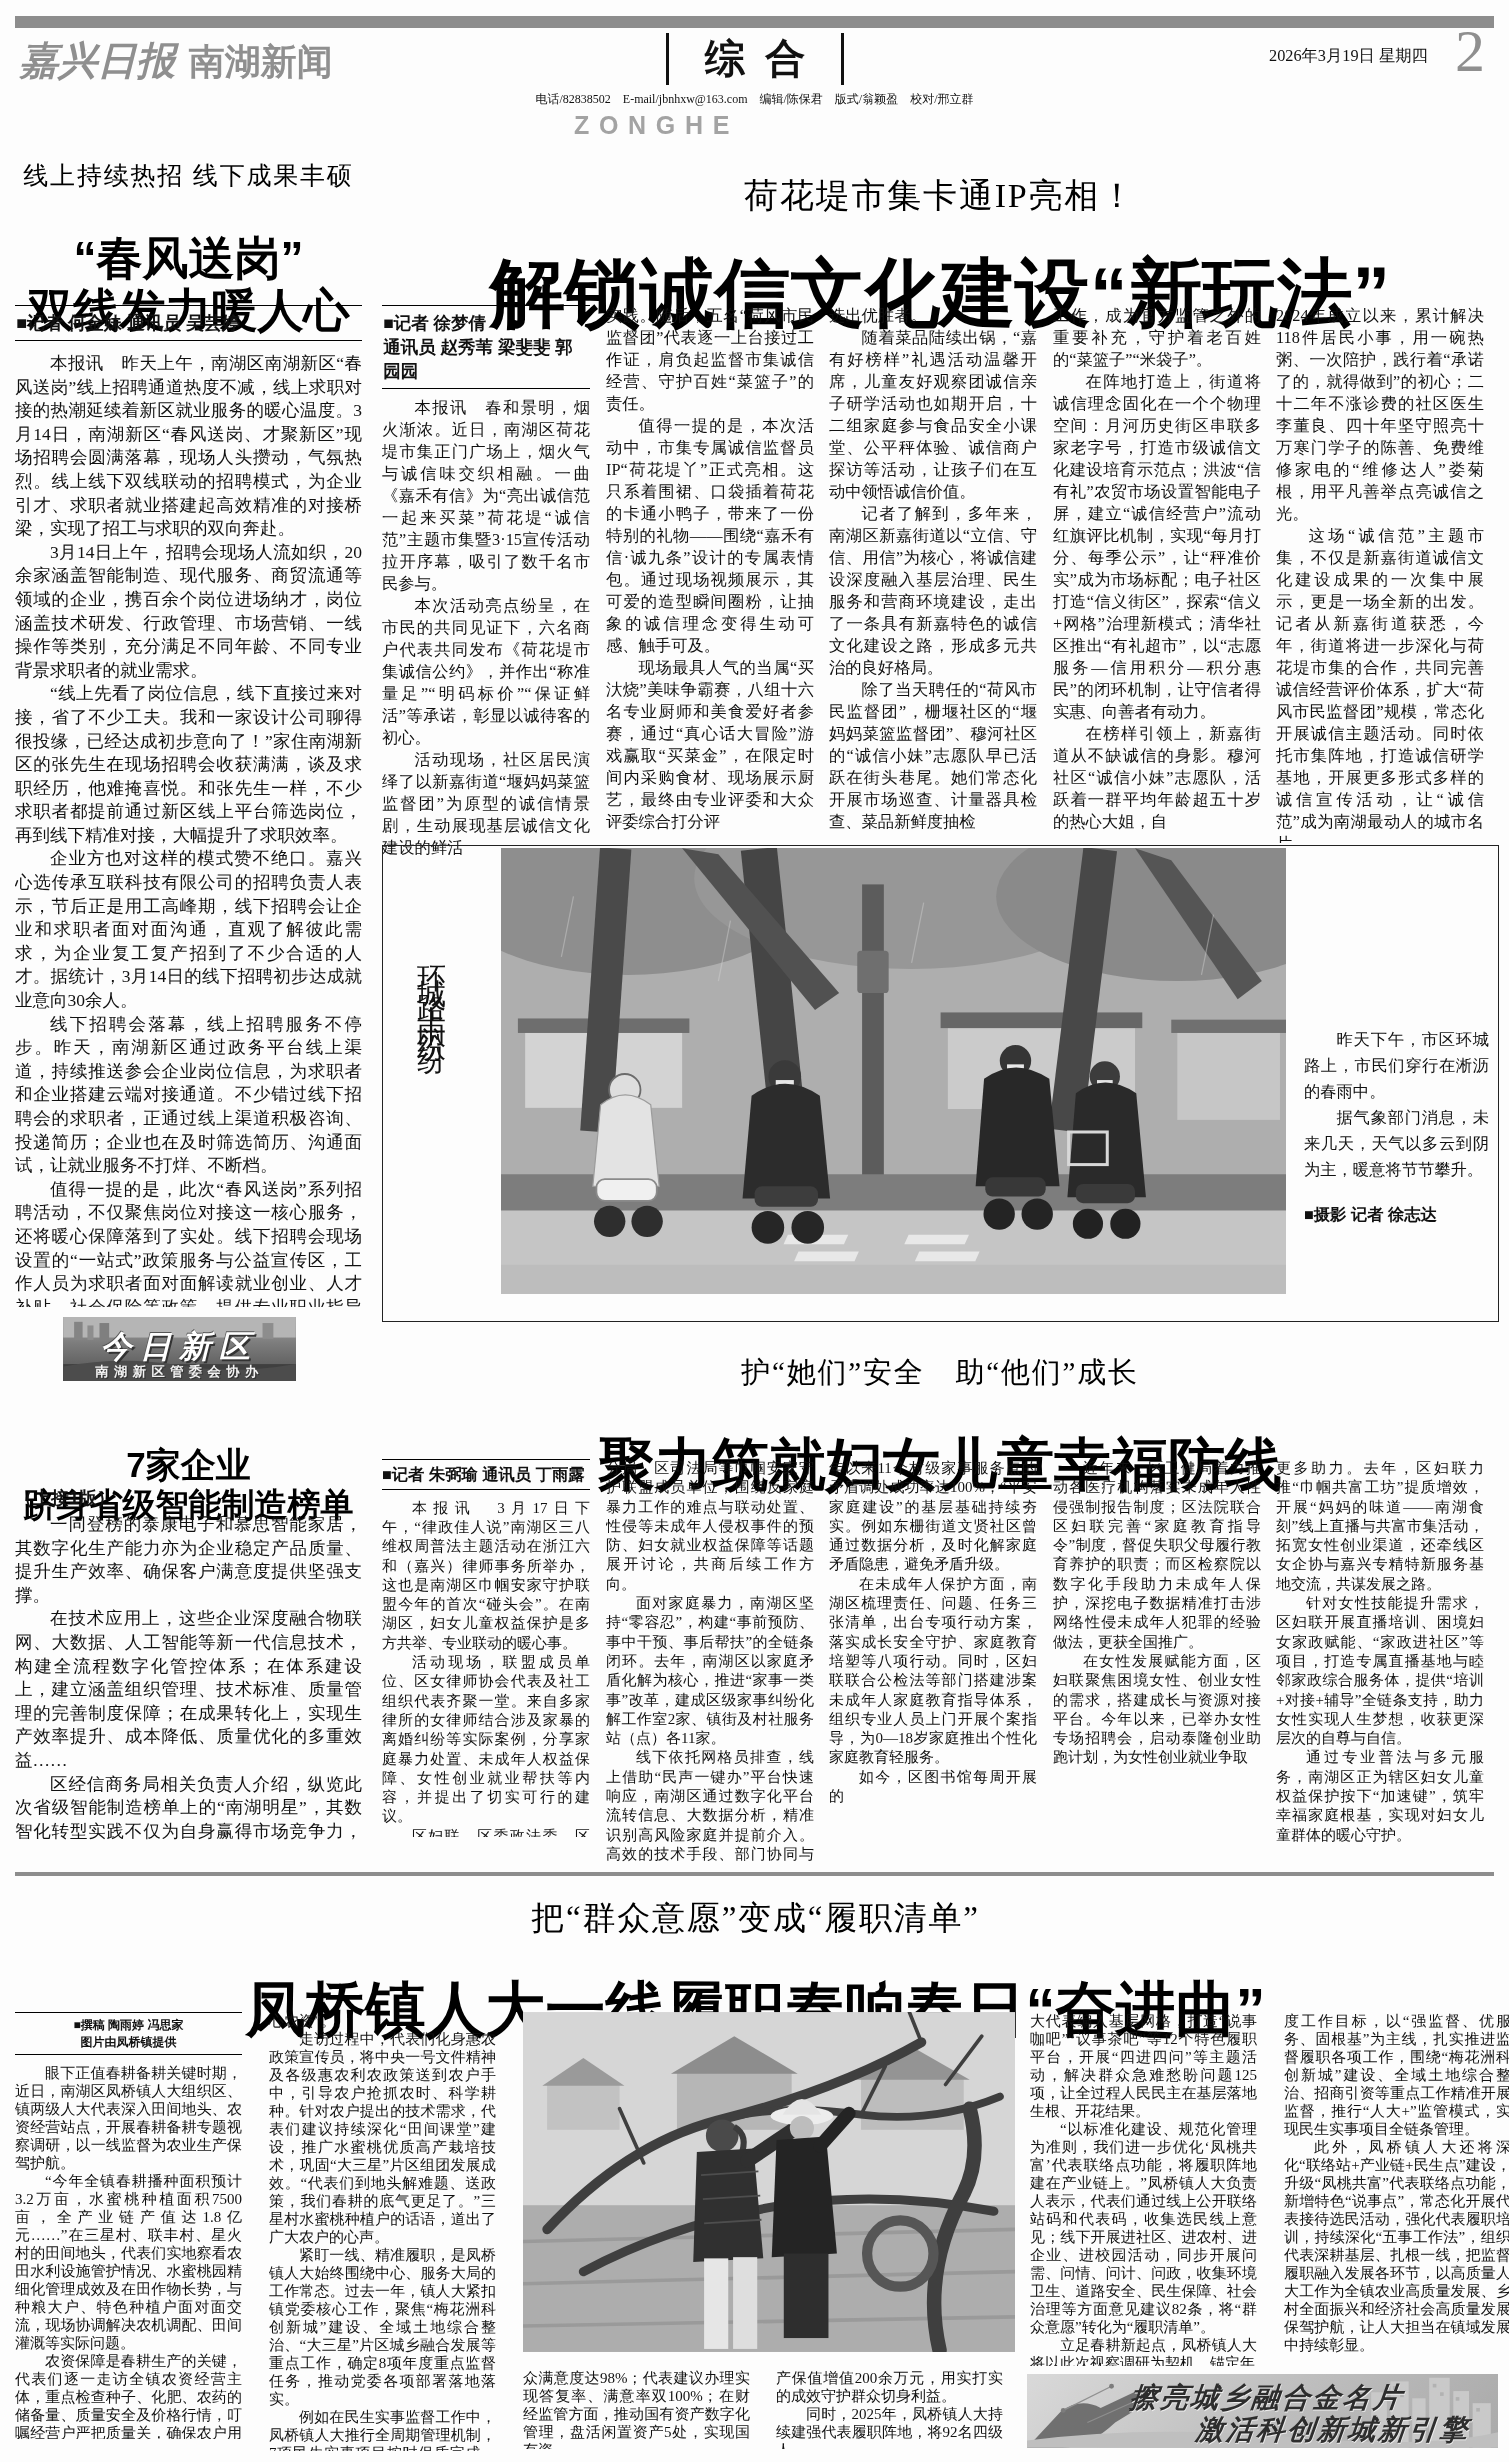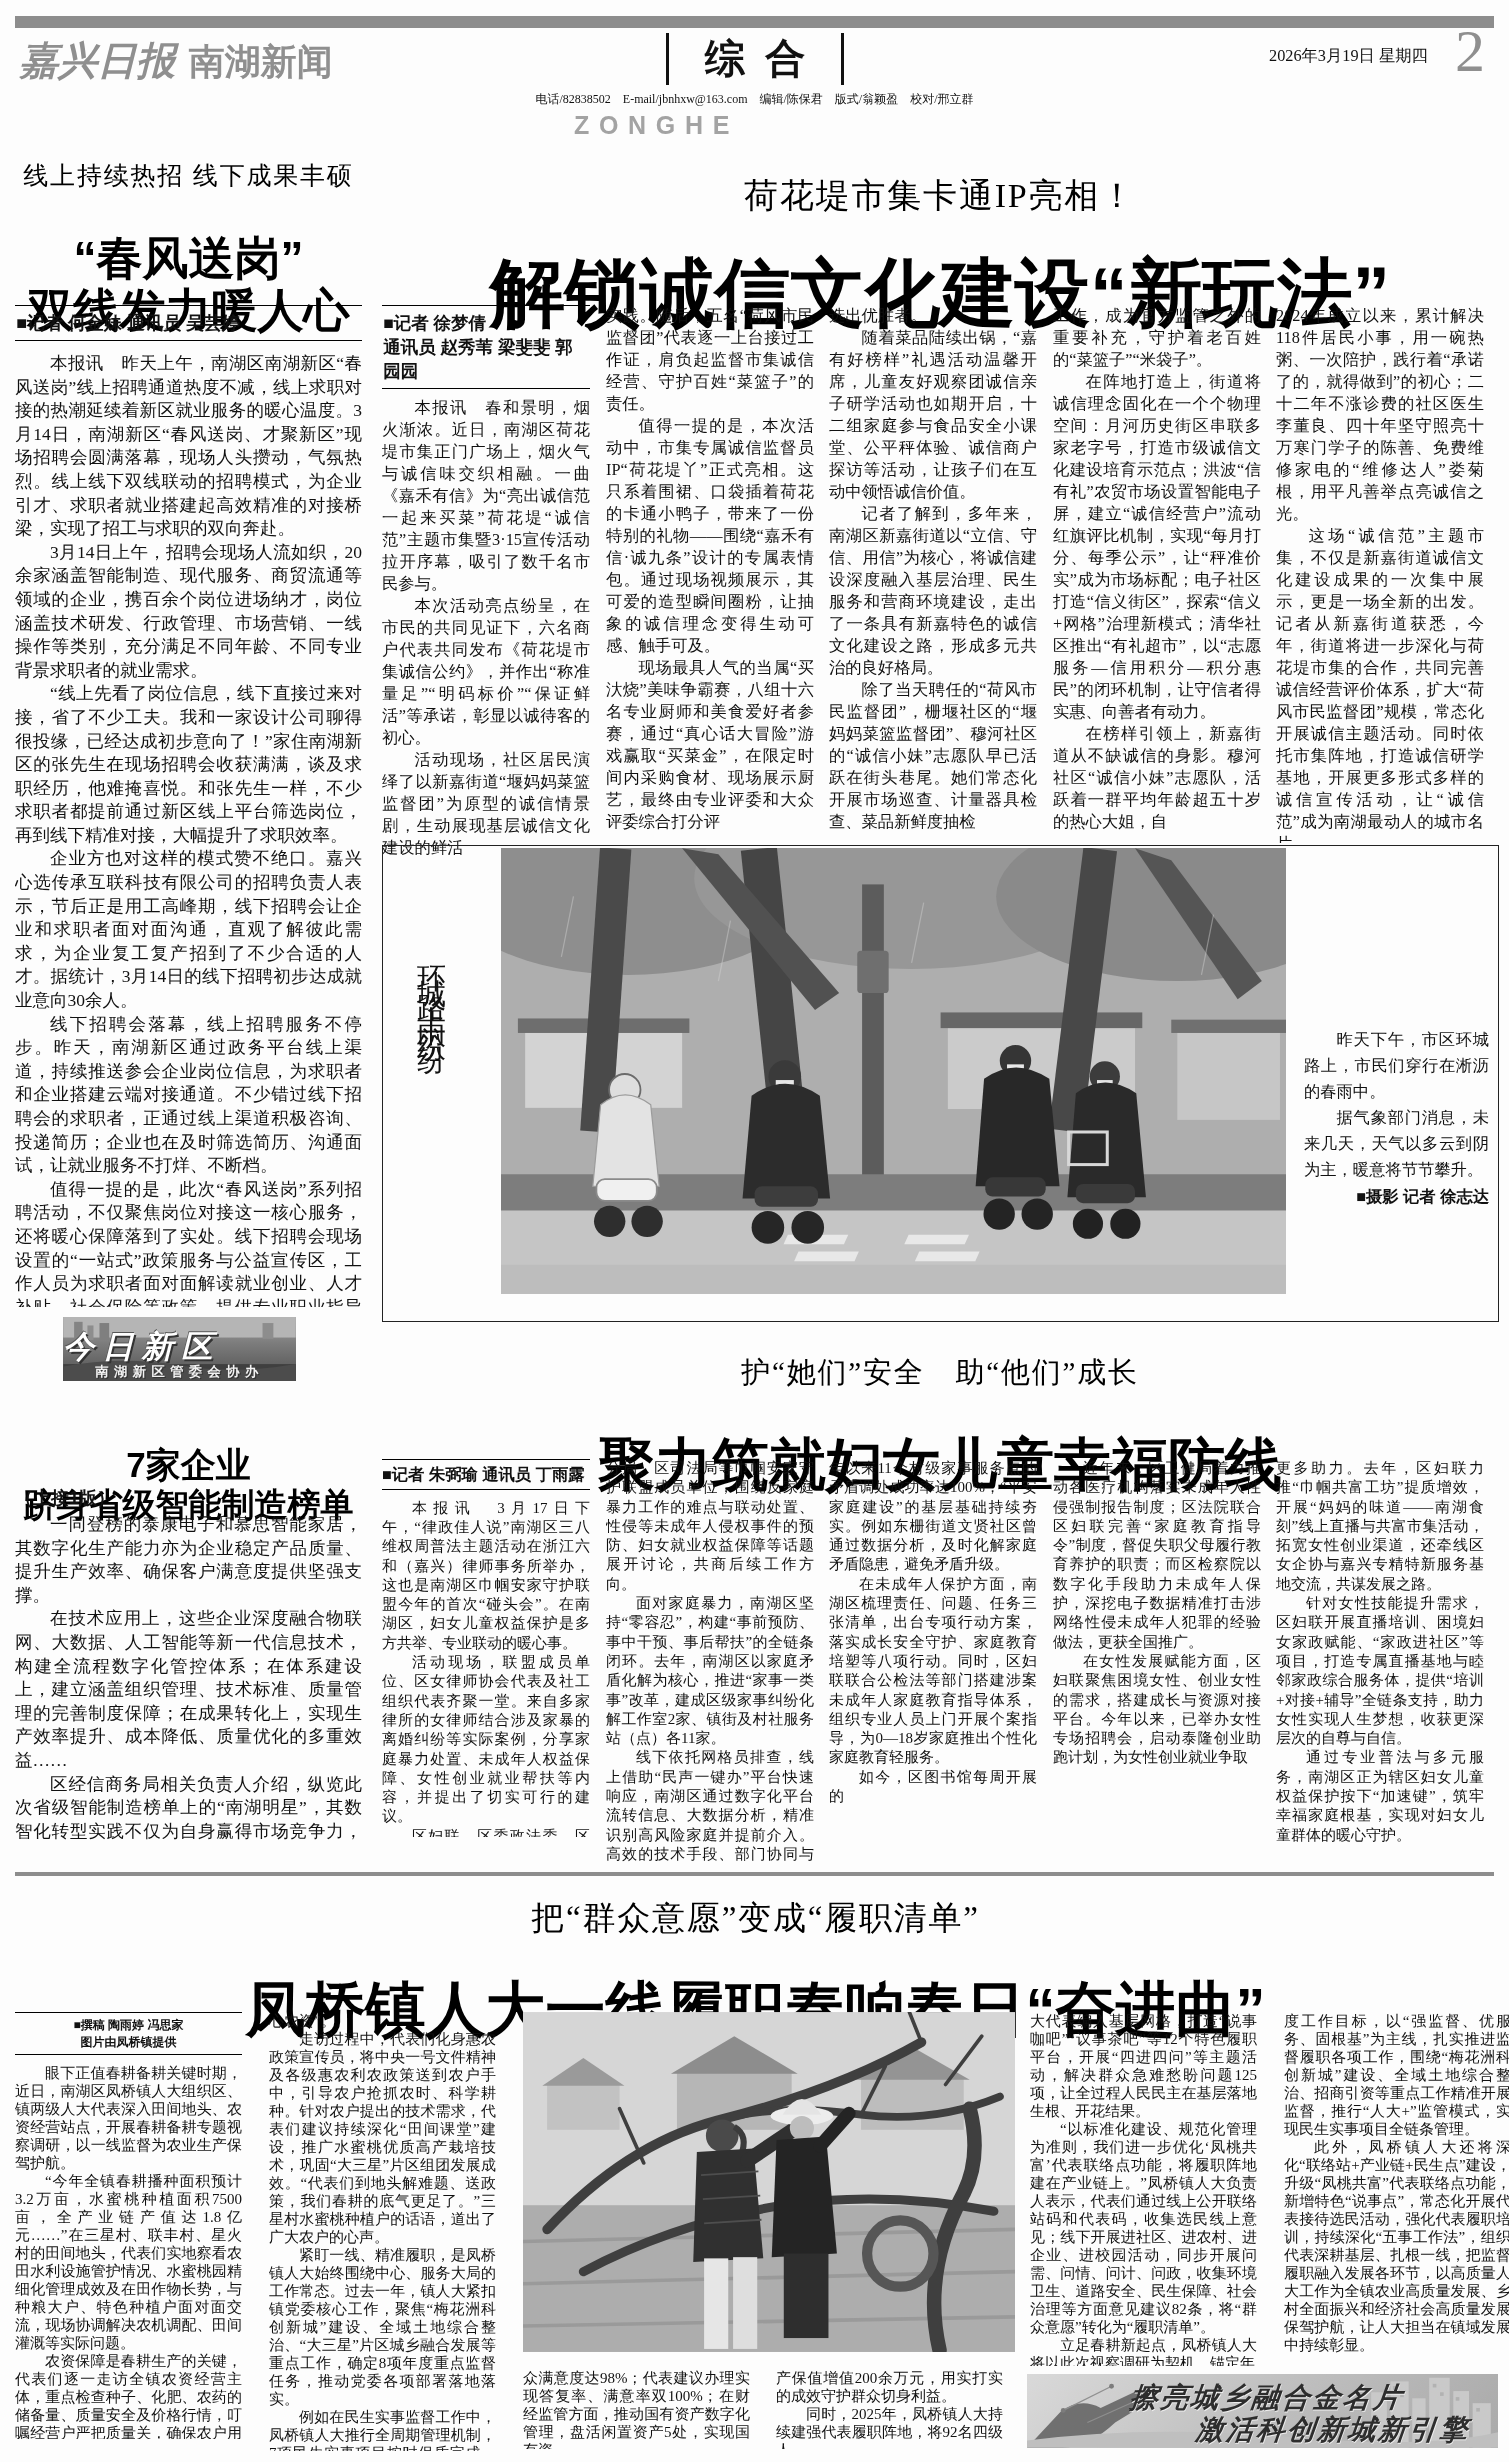--- a/index.html
+++ b/index.html
@@ -12,21 +12,21 @@
   .headline{font-weight:bold;color:#000;line-height:1.05;font-family:"Liberation Sans",sans-serif;margin-top:44px;}
   .bodycol{text-align:justify;overflow:hidden;}
   .para{margin:0;text-indent:2em;}
   .para.cont{text-indent:0;}
   .byline-box{border-top:1.8px solid #000;border-bottom:1.8px solid #000;
               font-weight:bold;font-family:"Liberation Sans",sans-serif;
               padding:4.8px 1.2px;margin-bottom:8.5px;}
   .rule{background:#8d8d8d;}
   .photo-frame{border:1.2px solid #222;}
   .vtitle{writing-mode:vertical-rl;letter-spacing:13.3px;font-weight:400;}
-  .credit{font-weight:bold;text-align:right;text-indent:0;margin-top:3px;}
+  .credit{font-weight:bold;text-align:left;text-indent:0;margin-top:21px;}
   .gray{color:#8f8f8f;}
   .jinri{background:linear-gradient(180deg,#a8a8a8 0%,#7d7d7d 40%,#4f4f4f 100%);
          overflow:hidden;}
   .jinri-title{color:#fff;font-weight:bold;letter-spacing:8.5px;
                text-shadow:1.8px 1.8px 0 #333,-0.6px -0.6px 0 #555;font-style:italic;}
   .jinri-sub{color:#f2f2f2;font-weight:bold;letter-spacing:5.4px;text-shadow:1.2px 1.2px 0 #333;}
   .promo{background:linear-gradient(135deg,#d9d9d9 0%,#bdbdbd 55%,#a9a9a9 100%);overflow:hidden;}
   .promo-line{font-weight:bold;font-style:italic;color:#2d2d2d;transform:skewX(-6deg);
               font-family:"Liberation Sans",sans-serif;letter-spacing:2.4px;text-shadow:0.6px 0.6px 0 #eee;}
 </style>
@@ -70,21 +70,21 @@
   <div class="abs jinri" style="left:63px;top:1317px;width:233px;height:64px;">
     <svg width="233" height="64" viewBox="0 0 385 106" style="position:absolute;left:0;top:0;">
       <rect x="0" y="0" width="385" height="34" fill="#b5b5b5"></rect>
       <rect x="18" y="8" width="14" height="30" fill="#848484"></rect>
         <rect x="40" y="14" width="10" height="24" fill="#8d8d8d"></rect>
       <rect x="60" y="10" width="16" height="28" fill="#7f7f7f"></rect>
         <rect x="330" y="10" width="18" height="26" fill="#8d8d8d"></rect>
       <rect x="0" y="78" width="385" height="28" fill="#3f3f3f"></rect>
       <path d="M0 82 Q96 64 192 80 T385 78 L385 106 L0 106 Z" fill="#4c4c4c"></path>
     </svg>
-    <div class="abs jinri-title sans" style="left:0;top:8.5px;width:233px;font-size:31px;">今日新区</div>
+    <div class="abs jinri-title sans" style="left:0;top:8.5px;width:233px;text-align:center;font-size:31px;">今日新区</div>
     <div class="abs jinri-sub sans" style="left:0;top:46px;width:233px;text-align:center;font-size:13.3px;">南湖新区管委会协办</div>
   </div>
 
   <div class="abs headline center" style="left:15px;top:1403px;width:347px;font-size:35px;">7家企业</div>
   <div class="abs headline center" style="left:15px;top:1444px;width:347px;font-size:33px;">跻身省级智能制造榜单</div>
   <div class="abs sans" style="left:15px;top:1486px;font-size:18px;font-weight:bold;">（上接1版）</div>
   <div class="abs bodycol" style="left:15px;top:1513px;width:347px;height:329px;font-size:17.5px;line-height:23.6px;">
       <p class="para">一同登榜的泰康电子和慕思智能家居，其数字化生产能力亦为企业稳定产品质量、提升生产效率、确保客户满意度提供坚强支撑。</p>
       <p class="para">在技术应用上，这些企业深度融合物联网、大数据、人工智能等新一代信息技术，构建全流程数字化管控体系；在体系建设上，建立涵盖组织管理、技术标准、质量管理的完善制度保障；在成果转化上，实现生产效率提升、成本降低、质量优化的多重效益……</p>
       <p class="para">区经信商务局相关负责人介绍，纵览此次省级智能制造榜单上的“南湖明星”，其数智化转型实践不仅为自身赢得市场竞争力，更形成了可复制推广的行业经验，全区企业可以创造性“抄作业”，加快铸就创新内核，共赴南湖区智能制造产业集群高质量发展的星辰大海。</p>

